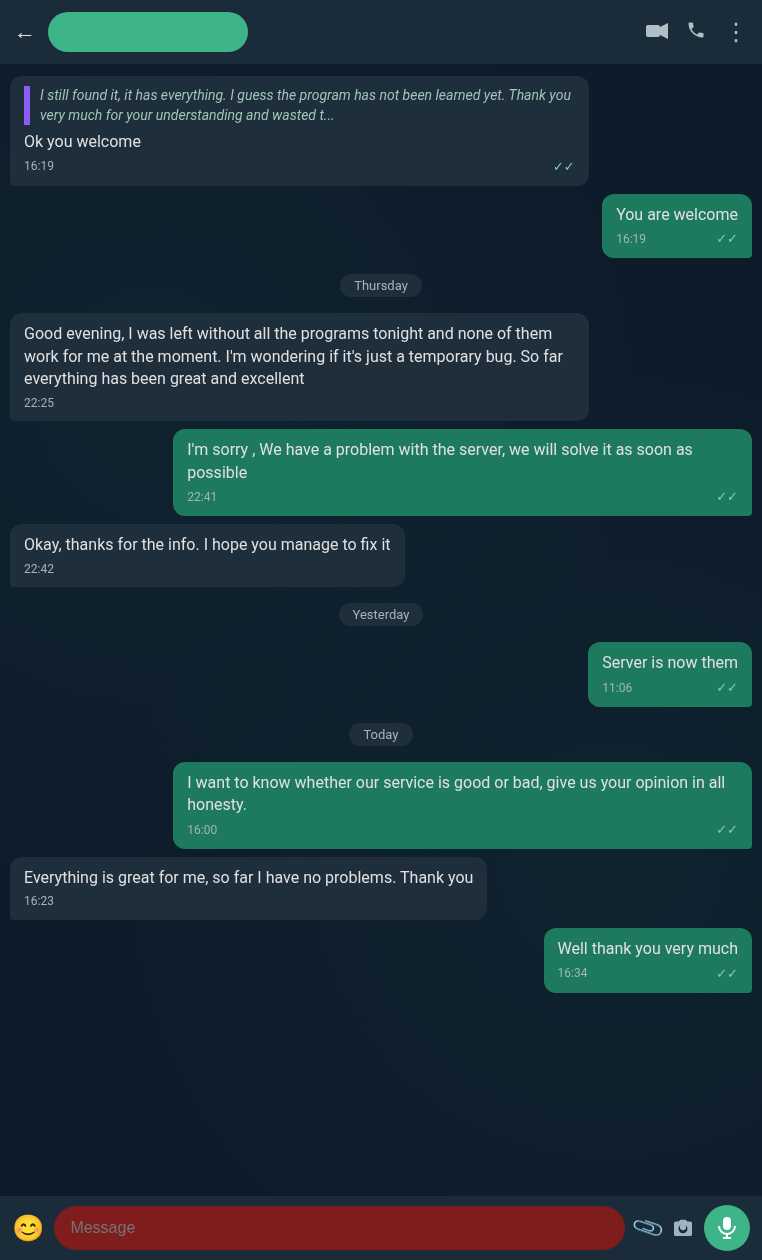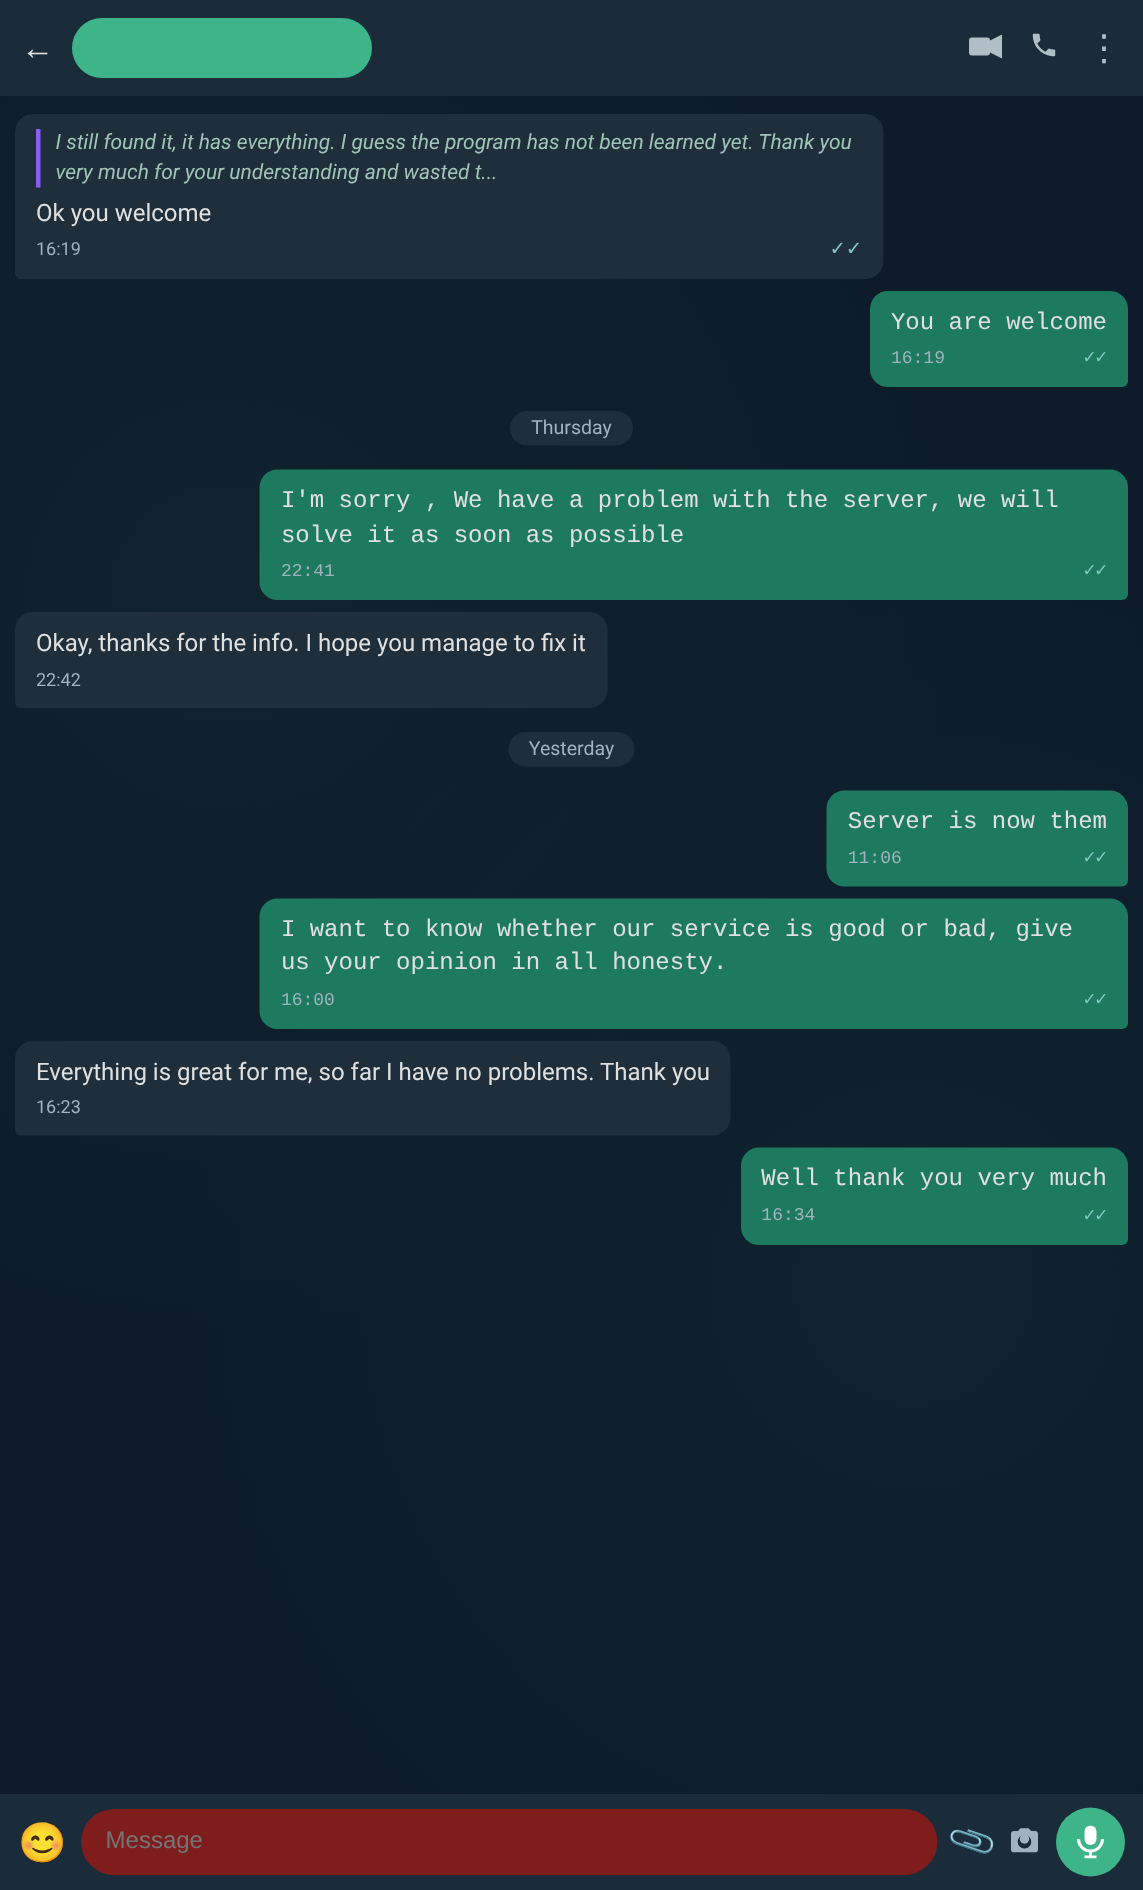--- a/index.html
+++ b/index.html
@@ -79,21 +79,20 @@
       border-radius: 12px;
       font-size: 16px;
       line-height: 1.4;
       position: relative;
       word-wrap: break-word;
     }
 
     .bubble.sent {
       background-color: #1d7a5f;
       border-bottom-right-radius: 4px;
-      font-family: Liberation Mono, monospace;
     }
     .bubble.received {
       background-color: #1e2e3a;
       border-bottom-left-radius: 4px;
     }
 
     .bubble-meta {
       display: flex;
       justify-content: space-between;
       align-items: center;
@@ -117,21 +116,21 @@
     .date-pill {
       background-color: #1e2e3a;
       color: #a0b4c0;
       font-size: 13px;
       padding: 4px 14px;
       border-radius: 12px;
     }
 
     
     .quoted {
-      border-left: 3px solid #8b5cf6;
+      border-left: 6px solid #8b5cf6;
       padding-left: 10px;
       margin-bottom: 6px;
       font-size: 14px;
       color: #a0c4b8;
       font-style: italic;
     }
 
     
     .input-bar {
       background-color: #1a2c3a;
@@ -215,39 +214,47 @@
     </div>
     <div class="bubble-row sent">
       <div class="bubble sent"><span>You are welcome</span><div class="bubble-meta">
           <span>16:19</span>
           <span class="check-icon">✓✓</span>
         </div></div>
     </div>
     <div class="date-separator">
       <span class="date-pill">Thursday</span>
     </div>
+    <div class="bubble-row received">
+      <div class="bubble received"><span>Good evening, I was left without all the programs tonight and none of them work for me at the moment. I'm wondering if it's just a temporary bug. So far everything has been great and excellent</span><div class="bubble-meta">
+          <span>22:25</span>
+        </div></div>
+    </div>
     <div class="bubble-row sent">
       <div class="bubble sent"><span>I'm sorry , We have a problem with the server, we will solve it as soon as possible</span><div class="bubble-meta">
           <span>22:41</span>
           <span class="check-icon">✓✓</span>
         </div></div>
     </div>
     <div class="bubble-row received">
       <div class="bubble received"><span>Okay, thanks for the info. I hope you manage to fix it</span><div class="bubble-meta">
           <span>22:42</span>
         </div></div>
     </div>
     <div class="date-separator">
       <span class="date-pill">Yesterday</span>
     </div>
     <div class="bubble-row sent">
       <div class="bubble sent"><span>Server is now them</span><div class="bubble-meta">
           <span>11:06</span>
           <span class="check-icon">✓✓</span>
         </div></div>
+    </div>
+    <div class="date-separator">
+      <span class="date-pill">Today</span>
     </div>
     <div class="bubble-row sent">
       <div class="bubble sent"><span>I want to know whether our service is good or bad, give us your opinion in all honesty.</span><div class="bubble-meta">
           <span>16:00</span>
           <span class="check-icon">✓✓</span>
         </div></div>
     </div>
     <div class="bubble-row received">
       <div class="bubble received"><span>Everything is great for me, so far I have no problems. Thank you</span><div class="bubble-meta">
           <span>16:23</span>

